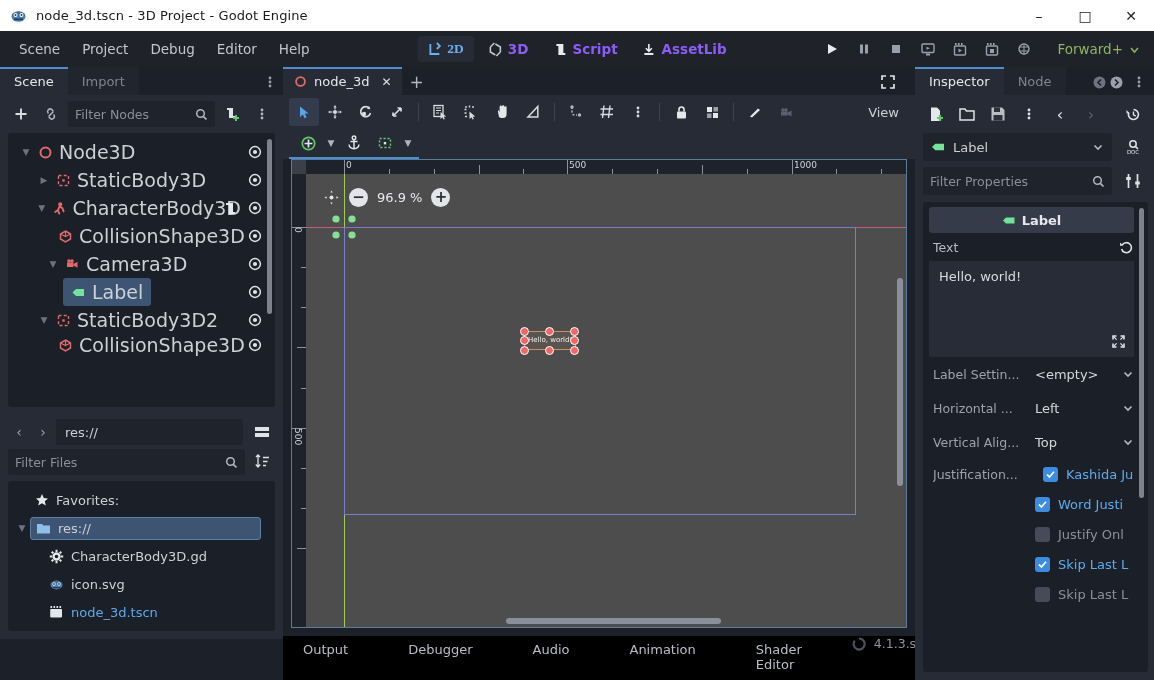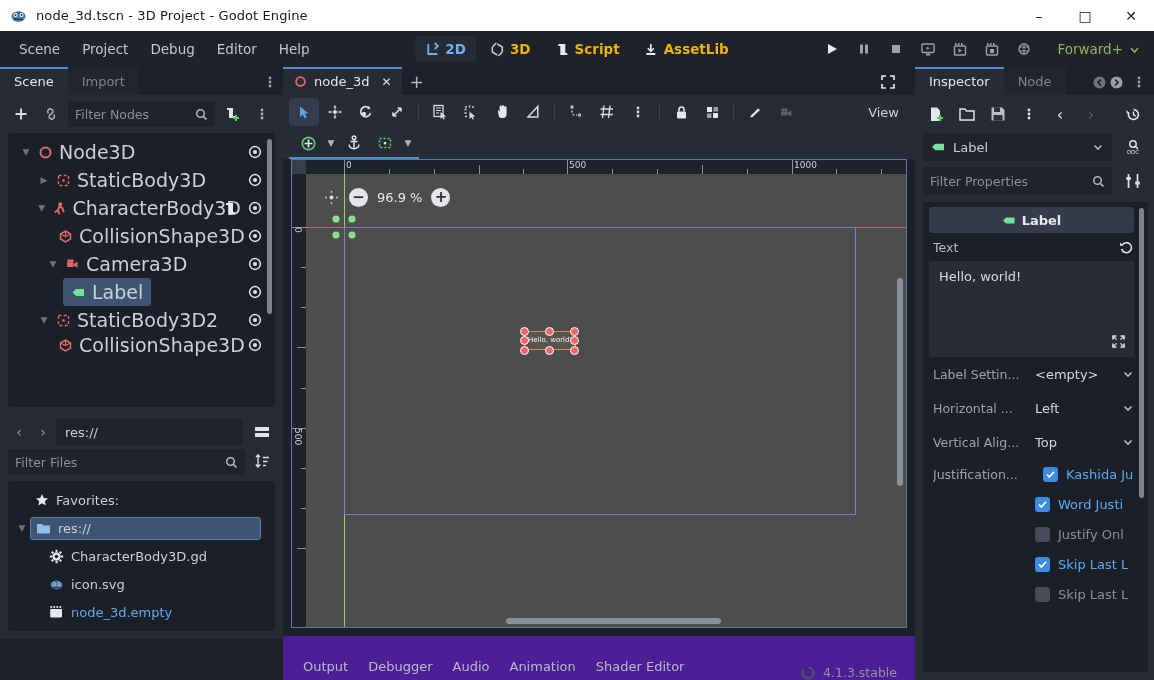--- a/index.html
+++ b/index.html
@@ -23,22 +23,22 @@
   .win-btns { margin-left: auto; display: flex; height: 31px; }
   .win-btn { width: 46px; height: 31px; display: flex; align-items: center; justify-content: center; color: #222; font-size: 14px; }
 
   
   .menubar {
     height: 36px; background: #1f2229; display: flex; align-items: center;
     flex: 0 0 36px; position: relative; padding-left: 8px;
   }
   .menu-item { padding: 5px 11px; font-size: 13.5px; color: #c3c6cd; border-radius: 3px; }
   .center-tabs { position: absolute; left: 50%; transform: translateX(-50%); display: flex; align-items: center; gap: 4px; }
-  .ctab { display: flex; align-items: center; gap: 5px; padding: 5px 10px; font-size: 13.5px; font-weight: bold; color: #eab308; border-radius: 4px; }
-  .ctab.active { background: #262b35; color: #6ab0f3; }
+  .ctab { display: flex; align-items: center; gap: 5px; padding: 5px 10px; font-size: 13.5px; font-weight: bold; color: #8b5cf6; border-radius: 4px; }
+  .ctab.active { background: #262b35; color: #6ab0f3; font-family: Liberation Serif, serif; }
   .ctab .gi { display:inline-flex; }
   .right-tools { position: absolute; right: 8px; display: flex; align-items: center; gap: 2px; }
   .rtool { width: 30px; height: 28px; display: flex; align-items: center; justify-content: center; border-radius: 3px; }
   .rendername { color: #8eb560; font-size: 13.5px; margin-left: 10px; display: flex; align-items: center; gap: 6px; padding: 4px 6px;}
 
   
   .body { flex: 1; display: flex; min-height: 0; background: #1c2029; }
 
   
   .leftdock { width: 283px; flex: 0 0 283px; display: flex; flex-direction: column; background: #1c2029; }
@@ -112,21 +112,21 @@
   .zcircle { width: 19px; height: 19px; border-radius: 50%; background: #e3e5e9; display: flex; align-items: center; justify-content: center; color: #2b2f38; font-size: 15px; font-weight: bold; line-height: 1;}
   .zpct { font-size: 13px; color: #e8eaee; }
   .sel-node { position: absolute; }
   .sel-box { position: absolute; border: 1px solid #c9915e; background: rgba(180,140,100,0.12); }
   .handle { position: absolute; width: 9px; height: 9px; border-radius: 50%; background: #f06767; border: 1px solid #ffffff; }
   .selTextLbl { position: absolute; font-size: 7px; color: #f0f0f0; white-space: nowrap; }
   .hbar { position: absolute; height: 6px; border-radius: 3px; background: #8a8f99; }
   .vbar { position: absolute; width: 6px; border-radius: 3px; background: #8a8f99; }
 
   
-  .bottompanel { height: 44px; flex: 0 0 44px; background: #4c1d95; display: flex; align-items: flex-end; padding: 0 10px; }
+  .bottompanel { height: 44px; flex: 0 0 44px; background: #000000; display: flex; align-items: flex-start; padding: 0 10px; gap: 40px; }
   .bp-item { padding: 6px 10px; font-size: 13px; color: #b9bdc6; border-radius: 3px; }
   .bp-right { margin-left: auto; display: flex; align-items: center; gap: 8px; padding-right: 8px;}
   .bp-ver { font-size: 12.5px; color: #8e939d; }
 
   
   .rightdock { width: 239px; flex: 0 0 239px; display: flex; flex-direction: column; background: #a21caf; }
   .insp-toolbar { display: flex; align-items: center; gap: 1px; padding: 6px 6px; }
   .ibtn { width: 30px; height: 26px; display: flex; align-items: center; justify-content: center; border-radius: 3px; }
   .insp-node { display: flex; align-items: center; gap: 6px; padding: 0 6px 6px 8px; }
   .nodebox { flex: 1; height: 28px; background: #1f232b; border-radius: 3px; display: flex; align-items: center; padding: 0 8px; gap: 7px; font-size: 13px;}
@@ -579,21 +579,21 @@
             <div class="fbox">
               <span>
                   <svg width="15" height="14" viewBox="0 0 15 14">
                     <rect x="1.5" y="1" width="1.6" height="2" fill="#e4e7ec"></rect>
                     <rect x="4.5" y="1" width="1.6" height="2" fill="#e4e7ec"></rect>
                     <rect x="7.5" y="1" width="1.6" height="2" fill="#e4e7ec"></rect>
                     <rect x="10.5" y="1" width="1.6" height="2" fill="#e4e7ec"></rect>
                     <rect x="1.2" y="4" width="11.8" height="8.4" rx="0.8" fill="#e4e7ec"></rect>
                   </svg>
                 </span>
-              <span class="flabel" style="color:#5daaec;">node_3d.empty</span>
+              <span class="flabel" style="color:#5daaec;">node_3d.tscn</span>
             </div>
           </div>
         </div>
       </div>
     </div>
 
     <div class="center">
       <div class="sc-tabbar">
         <div class="sc-tab">
           <span>

